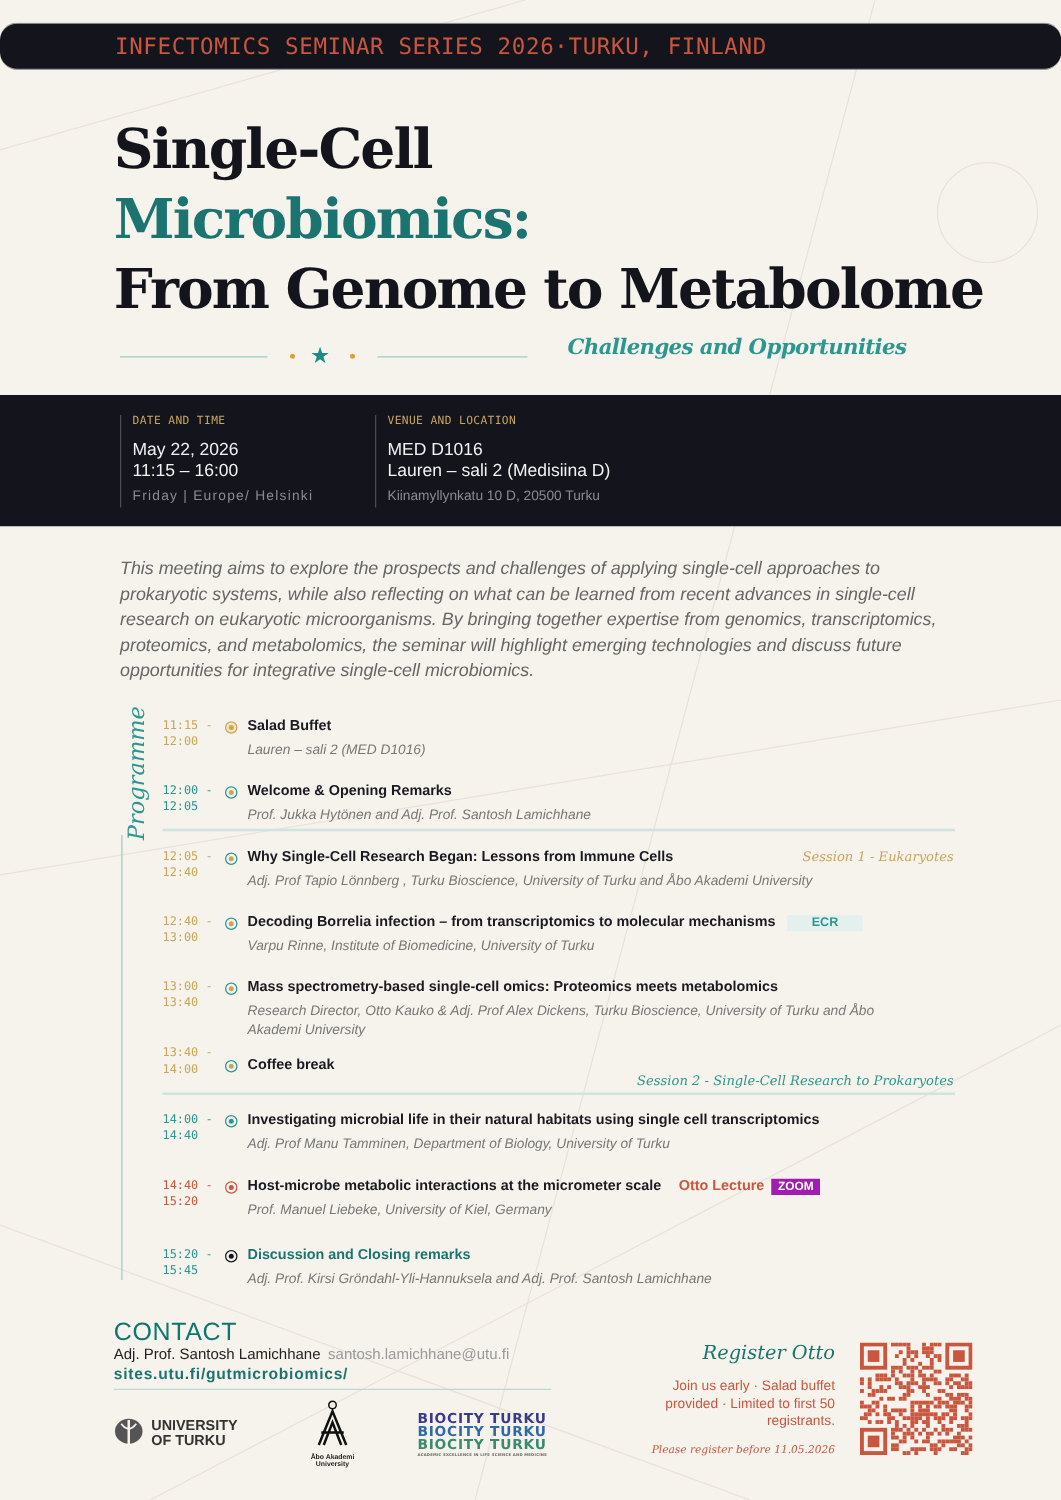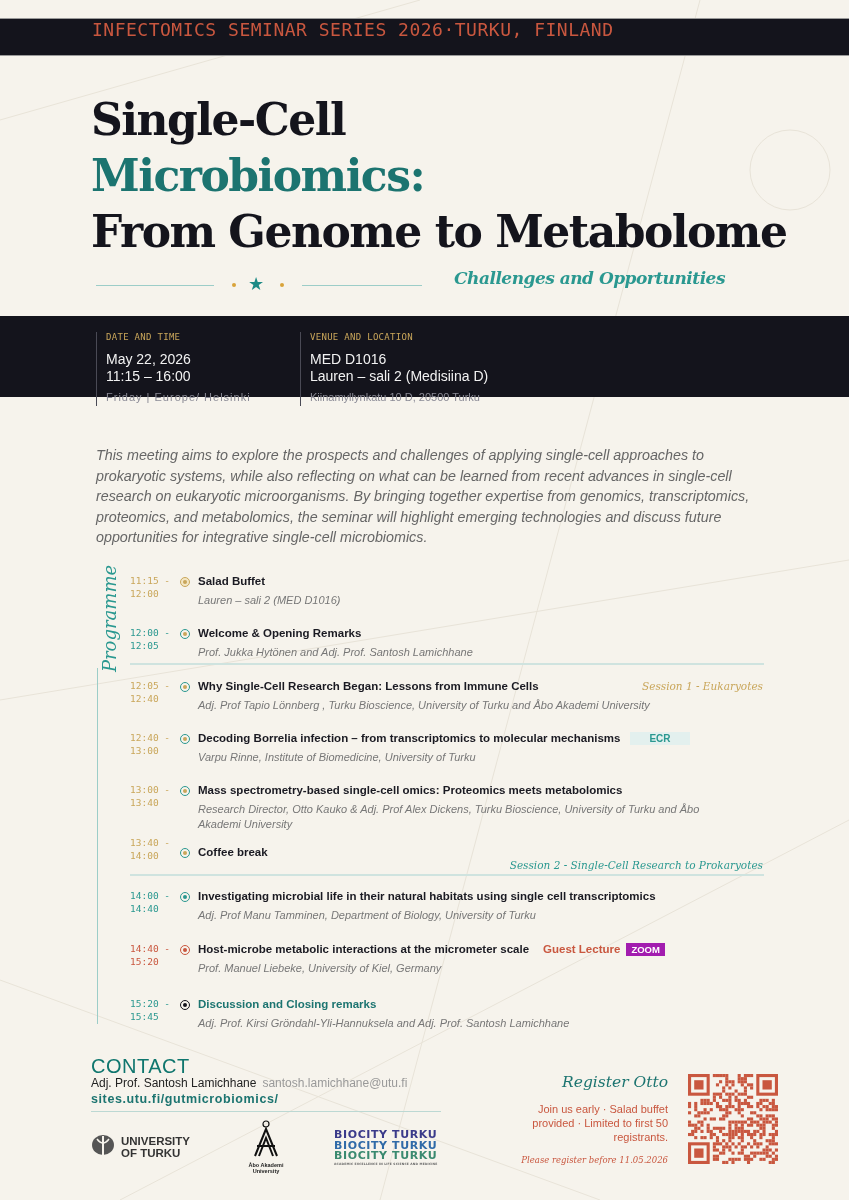--- a/index.html
+++ b/index.html
@@ -9,21 +9,21 @@
     font-family: "Liberation Sans", sans-serif;
     color: #1a1a22;
     position: relative;
   }
   .bg-lines { position: absolute; inset: 0; pointer-events: none; }
 
   .top-banner {
     position: absolute; left: 0; right: 0; top: 18px; height: 38px;
     background: #14141c;
     border-top: 1px solid #9a9a9a; border-bottom: 1px solid #9a9a9a;
-    display: flex; padding-left: 92px;
+    display: flex; align-items: center; padding-left: 92px; border-radius: 14px;
   }
   .top-banner span {
     font-family: "DejaVu Sans Mono", monospace;
     color: #c9573f; font-size: 18px; letter-spacing: 0.5px;
   }
 
   .title {
     position: absolute; left: 91px; top: 92px;
     font-family: "DejaVu Serif", serif; font-weight: bold;
     font-size: 44px; line-height: 56px; letter-spacing: -1.5px;
@@ -38,21 +38,21 @@
   .ornament .dot { position: absolute; top: 7px; width: 4px; height: 4px; border-radius: 50%; background: #d8a33a; }
   .ornament .star { position: absolute; left: 152px; top: -3px; color: #1c8a85; font-size: 18px; }
 
   .subtitle {
     position: absolute; right: 124px; top: 268px;
     font-family: "DejaVu Serif", serif; font-style: italic; font-weight: bold;
     font-size: 17px; color: #2a9890; letter-spacing: -0.5px;
   }
 
   .info-band {
-    position: absolute; left: 0; right: 0; top: 316px; height: 81px;
+    position: absolute; left: 0; right: 0; top: 316px; height: 105px;
     background: #14141c;
   }
   .info-col { position: absolute; top: 16px; height: 74px; border-left: 1px solid #4a4a55; padding-left: 9px; }
   .info-col .lbl { font-family: "DejaVu Sans Mono", monospace; font-size: 9px; color: #c9a65a; margin-bottom: 9px; letter-spacing: 0.3px; }
   .info-col .main { font-size: 14px; color: #f2f2f2; line-height: 17px; }
   .info-col .sub { font-size: 11px; color: #8a8a95; margin-top: 6px; }
   .info-col .sub.wide { letter-spacing: 1px; }
 
   .intro {
     position: absolute; left: 96px; top: 445px; width: 680px;
@@ -253,21 +253,21 @@
   <div class="who">Adj. Prof Manu Tamminen, Department of Biology, University of Turku</div>
 </div>
 
 <div class="item" style="top:943px">
   <div class="time c-red">
     <div>14:40 -</div>
       <div>15:20</div>
   </div>
   <div class="dot red"></div>
   <div class="ttl">
-    <span>Host-microbe metabolic interactions at the micrometer scale</span><span class="tag-guest">Guest Lecture</span><span class="tag-zoom">ZOOM</span>
+    <span>Host-microbe metabolic interactions at the micrometer scale</span><span class="tag-guest">Otto Lecture</span><span class="tag-zoom">ZOOM</span>
   </div>
   <div class="who">Prof. Manuel Liebeke, University of Kiel, Germany</div>
 </div>
 
 <div class="item" style="top:998px">
   <div class="time c-teal">
     <div>15:20 -</div>
       <div>15:45</div>
   </div>
   <div class="dot black"></div>

